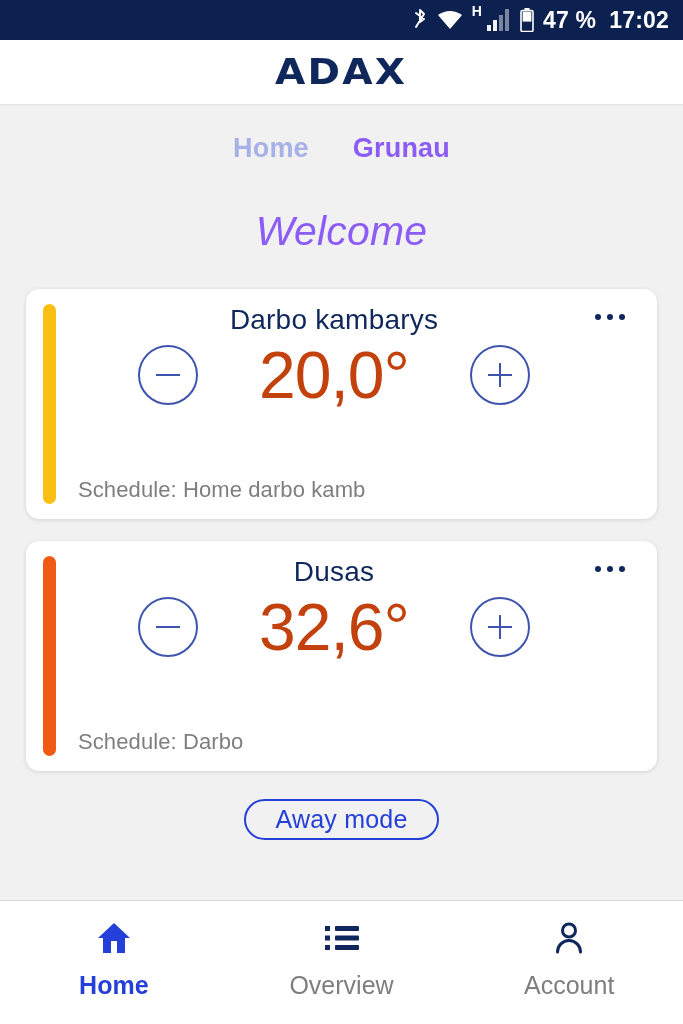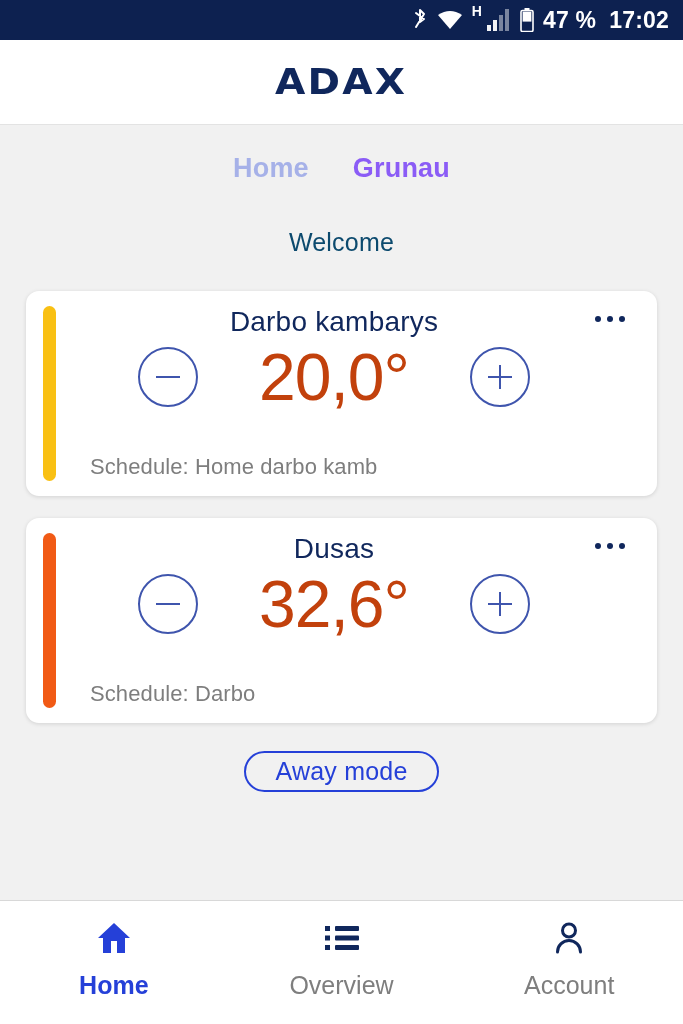--- a/index.html
+++ b/index.html
@@ -47,21 +47,21 @@
     font-size: 14px;
     font-weight: 700;
     align-self: flex-start;
     margin-top: 4px;
     margin-right: -4px;
   }
   .sb-time { margin-left: 4px; }
 
   
   .app-header {
-    height: 85px;
+    height: 65px;
     background: #ffffff;
     display: flex;
     align-items: center;
     justify-content: center;
     border-bottom: 1px solid #e3e3e3;
     flex: 0 0 auto;
   }
   .logo {
     font-family: "DejaVu Sans", sans-serif;
     font-weight: 700;
@@ -92,42 +92,43 @@
     font-size: 27px;
     font-weight: 700;
     cursor: pointer;
     letter-spacing: 0.2px;
   }
   .tab.inactive { color: #a6b1e8; }
   .tab.active { color: #8b5cf6; }
 
   .welcome {
     margin-top: 44px;
-    font-size: 25px;
+    font-size: 41px;
     font-weight: 400;
-    color: #0c4a6e;
-    letter-spacing: 0.2px;
+    color: #8b5cf6;
+    letter-spacing: 0.2px;
+    font-style: italic;
   }
 
   
   .cards {
     margin-top: 34px;
     width: 100%;
     padding: 0 26px;
     display: flex;
     flex-direction: column;
     gap: 22px;
   }
 
   .card {
     background: #ffffff;
     border-radius: 13px;
     box-shadow: 0 1px 4px rgba(0,0,0,0.13);
     position: relative;
-    height: 205px;
+    height: 230px;
     padding: 16px 22px 0 7px;
     overflow: hidden;
   }
 
   .card-bar {
     position: absolute;
     left: 17px;
     top: 15px;
     bottom: 15px;
     width: 13px;
@@ -199,21 +200,21 @@
     color: #c2410c;
     font-weight: 300;
     line-height: 1;
     letter-spacing: -1px;
     min-width: 200px;
     text-align: center;
   }
 
   .card-schedule {
     position: absolute;
-    left: 64px;
+    left: 52px;
     bottom: 16px;
     font-size: 22px;
     color: #7e7e7e;
     letter-spacing: 0.1px;
   }
 
   
   .away-wrap {
     margin-top: 28px;
     display: flex;

